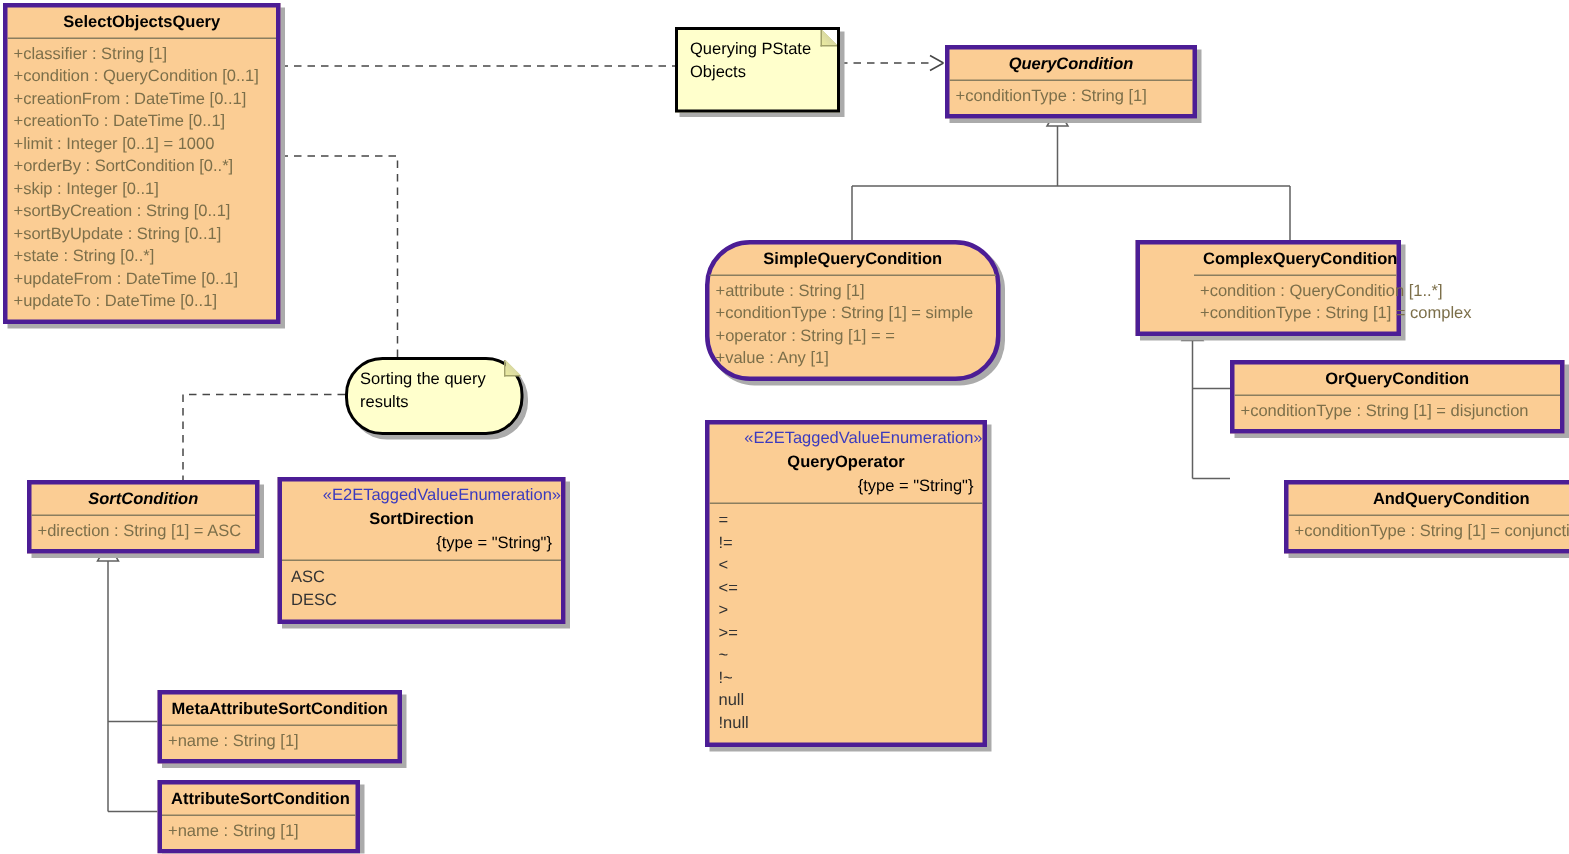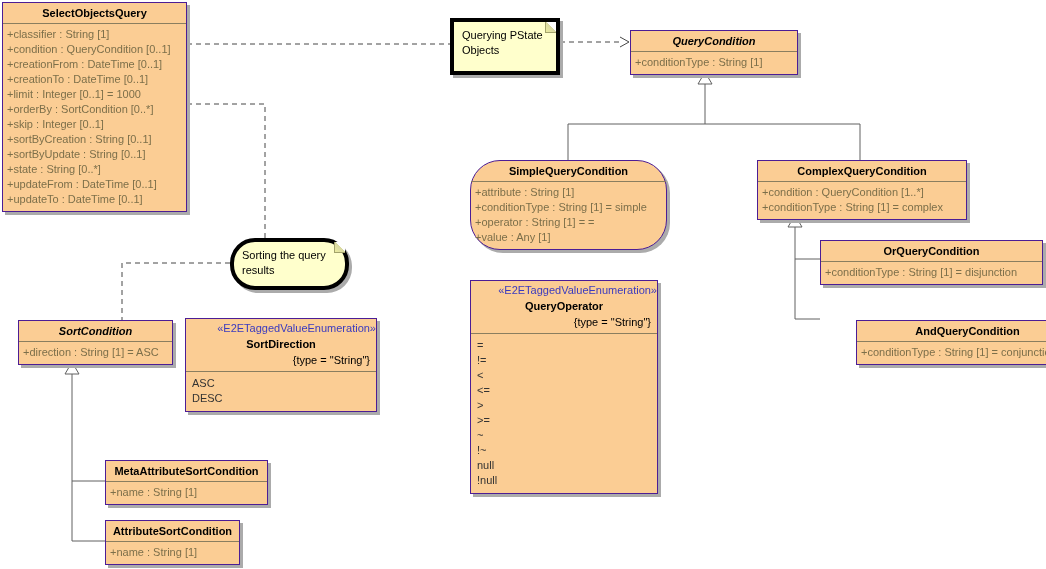--- a/index.html
+++ b/index.html
@@ -2,21 +2,21 @@
 <html><head>
 <meta charset="utf-8">
 <style>
   * { margin:0; padding:0; box-sizing:border-box; }
   body { background:#ffffff; font-family:"Liberation Sans", sans-serif; }
   #canvas { position:relative; width:1046px; height:569px; background:#ffffff; overflow:hidden; }
   svg.connectors { position:absolute; left:0; top:0; z-index:0; }
 
   .cls {
     position:absolute; z-index:1;
-    background:#FBCD94; border:1px solid #4c1d95;
+    background:#FBCD94; border:3px solid #4c1d95;
     box-shadow:3px 3px 0 #ABABAB;
     font-size:11px; color:#000;
   }
   .cls .hd {
     font-weight:bold; text-align:center;
     padding:3px 6px 2px; line-height:15px;
     border-bottom:1px solid #8A7E5F; white-space:nowrap;
   }
   .cls.abstract .hd { font-style:italic; }
   .cls .attrs { padding:3px 0 4px; }
@@ -24,21 +24,21 @@
 
   .enum .ehd { padding:2px 0 0; }
   .enum .stereo { color:#3A3ABF; text-align:right; line-height:15px; white-space:nowrap; }
   .enum .ename { font-weight:bold; text-align:center; line-height:16px; }
   .enum .etag { text-align:right; padding:1px 6px 4px; line-height:14px; }
   .enum .vals { border-top:1px solid #8A7E5F; padding:4px 0 5px; }
   .enum .val { color:#333333; padding:1px 6px; line-height:13px; white-space:nowrap; }
 
   .note {
     position:absolute; z-index:1;
-    background:#FFFFCC; border:4px solid #000000;
+    background:#FFFFCC; border:2px solid #000000;
     box-shadow:3px 3px 0 #ABABAB;
     font-size:11px; color:#000;
     padding:6px 8px 4px;
   }
   .note .note-line { line-height:15px; white-space:nowrap; }
   .note .fold {
     position:absolute; top:0; right:0; width:11px; height:11px;
     background:linear-gradient(225deg, #ffffff 48%, #d9d9a3 50%, #ecec9f 100%);
     border-left:1px solid #A2A26B; border-bottom:1px solid #A2A26B;
   }
@@ -110,21 +110,21 @@
   <div class="cls" style="left:470px;top:160px;width:197px;border-radius:30px;">
     <div class="hd">SimpleQueryCondition</div>
     <div class="attrs">
       <div class="attr">+attribute : String [1]</div>
       <div class="attr">+conditionType : String [1] = simple</div>
       <div class="attr">+operator : String [1] = =</div>
       <div class="attr">+value : Any [1]</div>
     </div>
   </div>
 
-  <div class="cls" style="left:757px;top:160px;width:210px;">
+  <div class="cls" style="left:757px;top:160px;width:177px;padding-left:36px;">
     <div class="hd">ComplexQueryCondition</div>
     <div class="attrs">
       <div class="attr">+condition : QueryCondition [1..*]</div>
       <div class="attr">+conditionType : String [1] = complex</div>
     </div>
   </div>
 
   <div class="cls" style="left:820px;top:240px;width:223px;">
     <div class="hd">OrQueryCondition</div>
     <div class="attrs">

